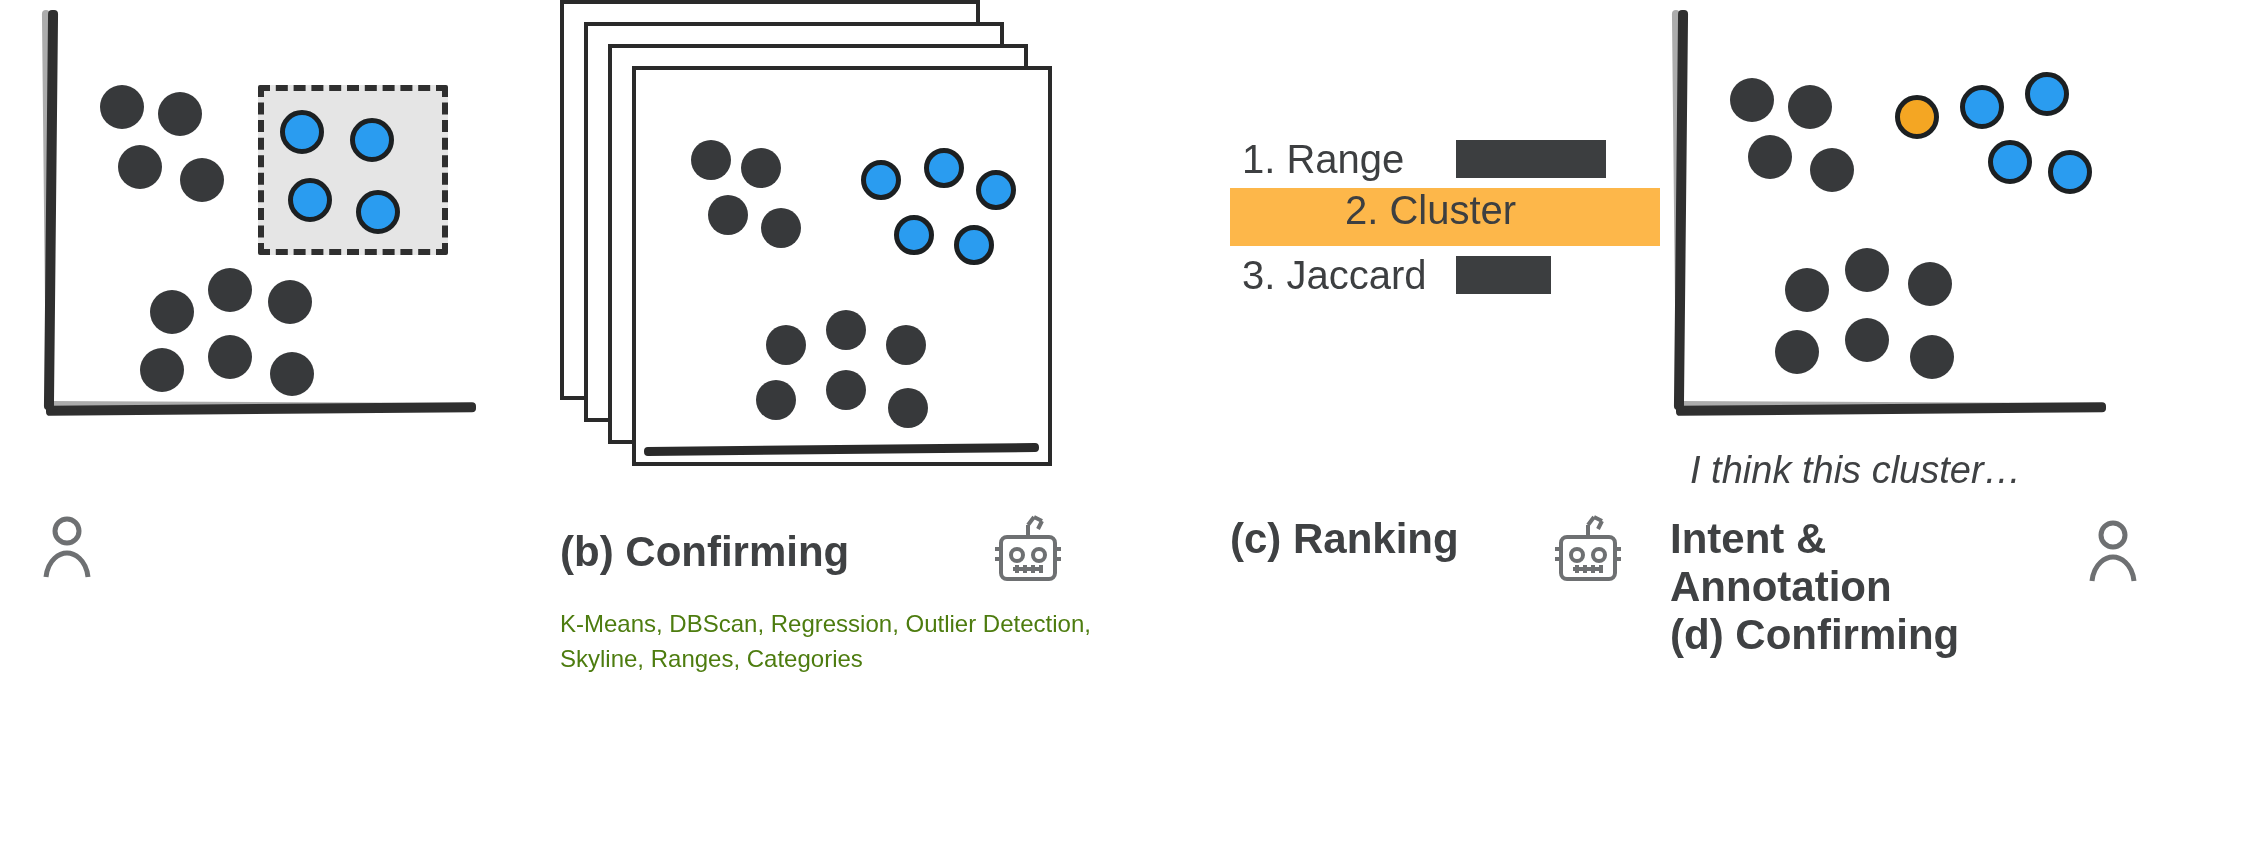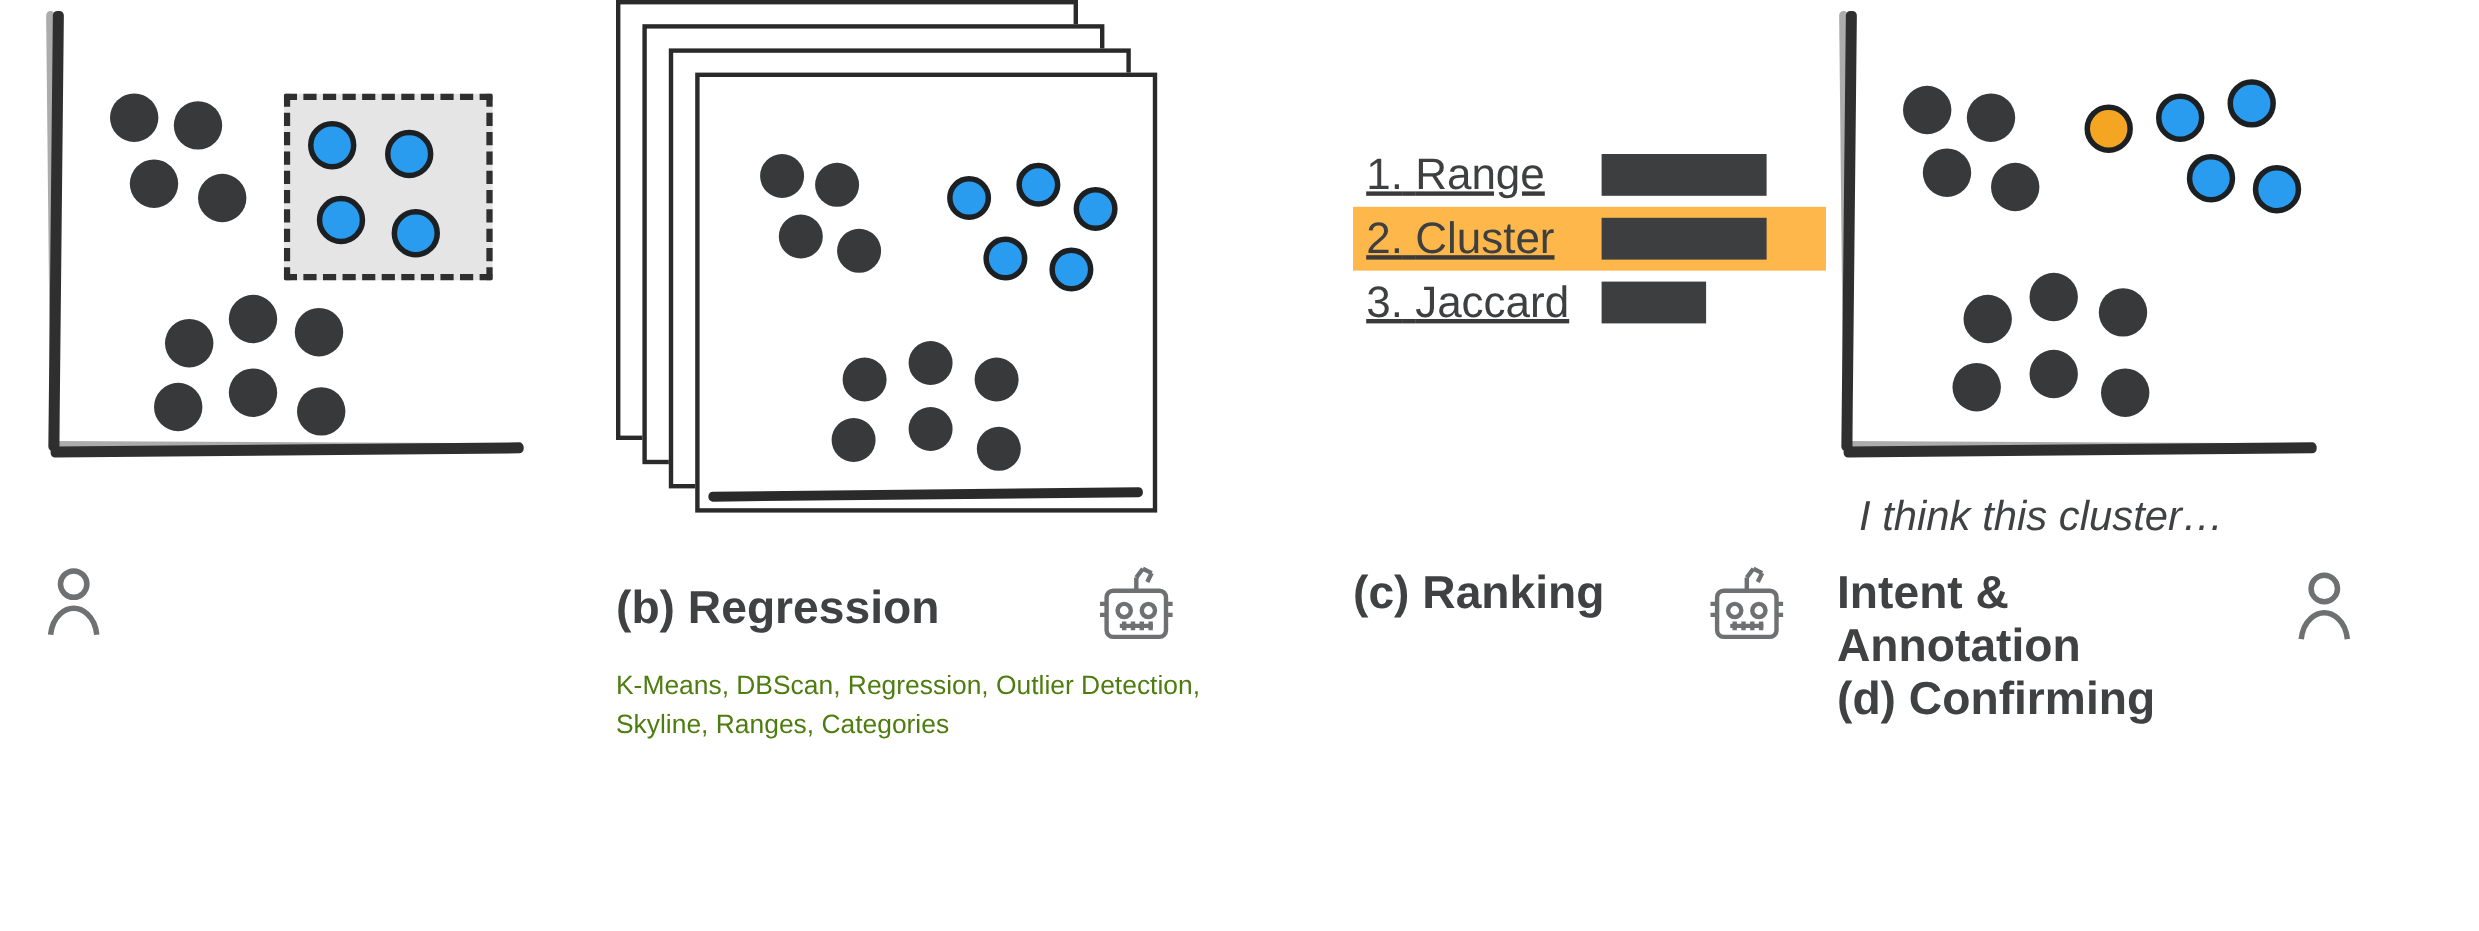--- a/index.html
+++ b/index.html
@@ -101,21 +101,21 @@
     width:430px;
     padding-top:130px;
   }
   .rank-row {
     display:flex;
     align-items:center;
     height:58px;
     padding:0 12px;
     gap:14px;
   }
-  .rank-row.hl { background:#fdb74a; }
+  .rank-row.hl { background:#fdb74a;flex-direction:column; }
   .rank-text {
     font-size:40px;
     color:#3d3f41;
     white-space:nowrap;
     width:200px;
   }
   .rank-bar {
     height:38px;
     background:#3c3e40;
   }
@@ -187,21 +187,21 @@
       <div class="dot small" style="left:120px;top:310px;"></div>
       <div class="dot small" style="left:190px;top:300px;"></div>
       <div class="dot small" style="left:252px;top:318px;"></div>
 
       <div style="position:absolute;left:8px;bottom:8px;width:395px;height:9px;background:#2a2a2a;border-radius:4px;transform:rotate(-0.6deg);"></div>
     </div>
   </div>
   <div class="label-row" style="top:515px;">
     <div>
       <div style="display:flex;align-items:center;gap:140px;">
-        <div class="label-title">(b) Regression</div>
+        <div class="label-title">(b) Confirming</div>
         <div class="robot-icon">
           <svg width="78" height="74" viewBox="0 0 78 74" fill="none" stroke="currentColor" stroke-width="4">
             <rect x="12" y="22" width="54" height="42" rx="6"></rect>
             <circle cx="28" cy="40" r="6"></circle>
               <circle cx="50" cy="40" r="6"></circle>
             <line x1="24" y1="54" x2="54" y2="54"></line>
             <line x1="28" y1="58" x2="28" y2="50"></line>
               <line x1="36" y1="58" x2="36" y2="50"></line>
             <line x1="44" y1="58" x2="44" y2="50"></line>
               <line x1="52" y1="58" x2="52" y2="50"></line>
@@ -212,21 +212,21 @@
             <line x1="66" y1="34" x2="72" y2="34"></line>
               <line x1="66" y1="44" x2="72" y2="44"></line>
           </svg>
         </div>
       </div>
       <div class="label-sub">K-Means, DBScan, Regression, Outlier Detection, Skyline, Ranges, Categories</div>
     </div>
   </div>
 </div>
 
-<div class="stage" style="left:1230px; width:470px;text-decoration:underline;">
+<div class="stage" style="left:1230px; width:470px;">
   <div class="rank-list">
     <div class="rank-row">
       <span class="rank-text"><span>1.</span> <span>Range</span></span>
       <div class="rank-bar" style="width:150px;"></div>
     </div>
     <div class="rank-row hl">
       <span class="rank-text"><span>2.</span> <span>Cluster</span></span>
       <div class="rank-bar" style="width:150px;"></div>
     </div>
     <div class="rank-row">

